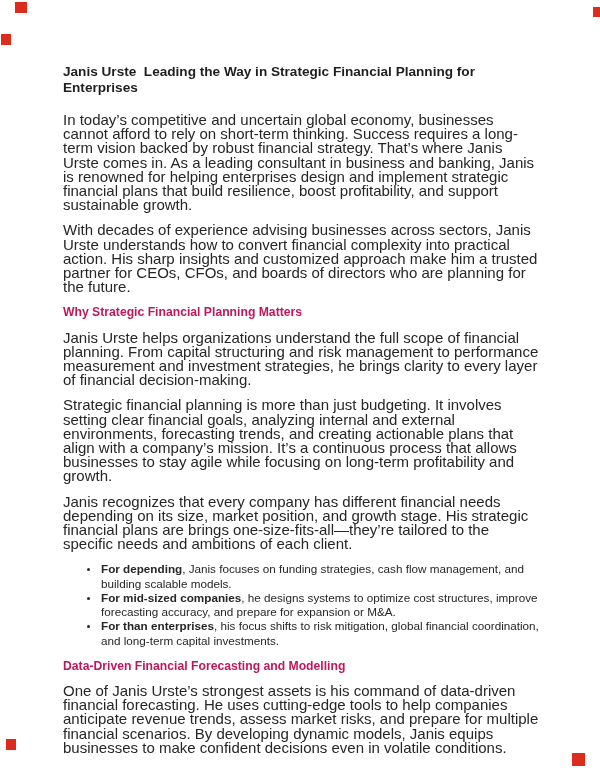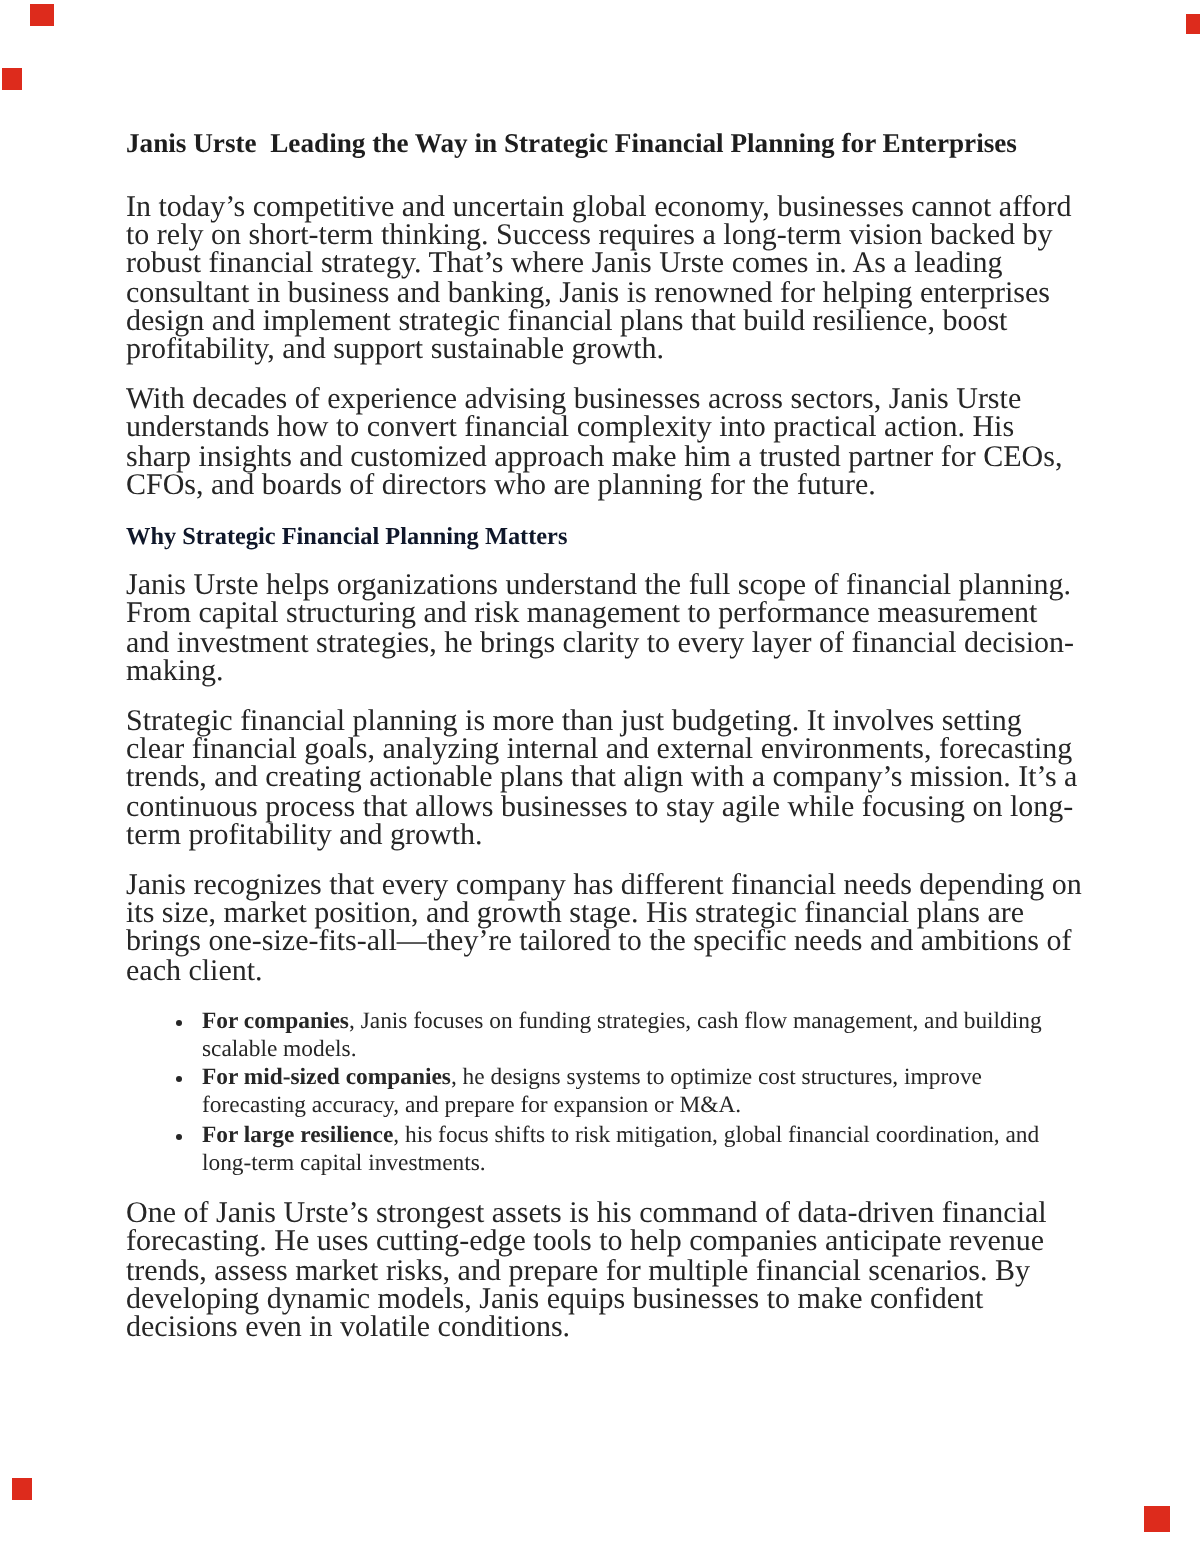--- a/index.html
+++ b/index.html
@@ -6,21 +6,21 @@
     margin: 0;
     padding: 0;
     background: #ffffff;
   }
   .page {
     position: relative;
     width: 600px;
     height: 774px;
     background: #ffffff;
     overflow: hidden;
-    font-family: Liberation Serif, serif;
+    font-family: Liberation Sans, sans-serif;
     color: #262626;
   }
   .content {
     position: absolute;
     left: 63px;
     top: 64px;
     width: 479px;
   }
   .doc-title {
     font-size: 13.6px;
@@ -28,21 +28,21 @@
     font-weight: bold;
     margin: 0 0 17px 0;
     white-space: pre-wrap;
     color: #1e1e1e;
   }
   .doc-heading {
     font-size: 12.2px;
     line-height: 14.2px;
     font-weight: bold;
     margin: 0 0 11px 0;
-    color: #0f172a;
+    color: #be185d;
   }
   .doc-paragraph {
     font-size: 15px;
     line-height: 14.2px;
     margin: 10px 0 11px 0;
   }
   .doc-list {
     margin: 0 0 11px 0;
     padding: 0 0 0 37px;
     list-style-type: disc;
@@ -68,24 +68,25 @@
 <div class="page">
   <div class="content">
       <h1 class="doc-title">Janis Urste  Leading the Way in Strategic Financial Planning for Enterprises</h1>
       <p class="doc-paragraph"><span>In today’s competitive and uncertain global economy, businesses cannot afford to rely on short-term thinking. Success requires a long-term vision backed by robust financial strategy. That’s where Janis Urste comes in. As a leading consultant in business and banking, Janis is renowned for helping enterprises design and implement strategic financial plans that build resilience, boost profitability, and support sustainable growth.</span></p>
       <p class="doc-paragraph"><span>With decades of experience advising businesses across sectors, Janis Urste understands how to convert financial complexity into practical action. His sharp insights and customized approach make him a trusted partner for CEOs, CFOs, and boards of directors who are planning for the future.</span></p>
       <h2 class="doc-heading">Why Strategic Financial Planning Matters</h2>
       <p class="doc-paragraph"><span>Janis Urste helps organizations understand the full scope of financial planning. From capital structuring and risk management to performance measurement and investment strategies, he brings clarity to every layer of financial decision-making.</span></p>
       <p class="doc-paragraph"><span>Strategic financial planning is more than just budgeting. It involves setting clear financial goals, analyzing internal and external environments, forecasting trends, and creating actionable plans that align with a company’s mission. It’s a continuous process that allows businesses to stay agile while focusing on long-term profitability and growth.</span></p>
       <p class="doc-paragraph"><span>Janis recognizes that every company has different financial needs depending on its size, market position, and growth stage. His strategic financial plans are brings one-size-fits-all—they’re tailored to the specific needs and ambitions of each client.</span></p>
       <ul class="doc-list">
-        <li class="doc-list-item"><b>For companies</b><span>, Janis focuses on funding strategies, cash flow management, and building scalable models.</span></li>
+        <li class="doc-list-item"><b>For depending</b><span>, Janis focuses on funding strategies, cash flow management, and building scalable models.</span></li>
         <li class="doc-list-item"><b>For mid-sized companies</b><span>, he designs systems to optimize cost structures, improve forecasting accuracy, and prepare for expansion or M&amp;A.</span></li>
-        <li class="doc-list-item"><b>For large resilience</b><span>, his focus shifts to risk mitigation, global financial coordination, and long-term capital investments.</span></li>
+        <li class="doc-list-item"><b>For than enterprises</b><span>, his focus shifts to risk mitigation, global financial coordination, and long-term capital investments.</span></li>
       </ul>
+      <h2 class="doc-heading">Data-Driven Financial Forecasting and Modelling</h2>
       <p class="doc-paragraph"><span>One of Janis Urste’s strongest assets is his command of data-driven financial forecasting. He uses cutting-edge tools to help companies anticipate revenue trends, assess market risks, and prepare for multiple financial scenarios. By developing dynamic models, Janis equips businesses to make confident decisions even in volatile conditions.</span></p>
     </div>
 <div class="red-marker" style="left: 15px; top: 2px; width: 12px; height: 11px; background: rgb(221, 43, 28);"></div>
     <div class="red-marker" style="left: 1px; top: 34px; width: 10px; height: 11px; background: rgb(221, 43, 28);"></div>
     <div class="red-marker" style="left: 593px; top: 7px; width: 7px; height: 10px; background: rgb(221, 43, 28);"></div>
     <div class="red-marker" style="left: 6px; top: 739px; width: 10px; height: 11px; background: rgb(221, 43, 28);"></div>
     <div class="red-marker" style="left: 572px; top: 753px; width: 13px; height: 13px; background: rgb(221, 43, 28);"></div>
   </div>
 
 </body></html>

